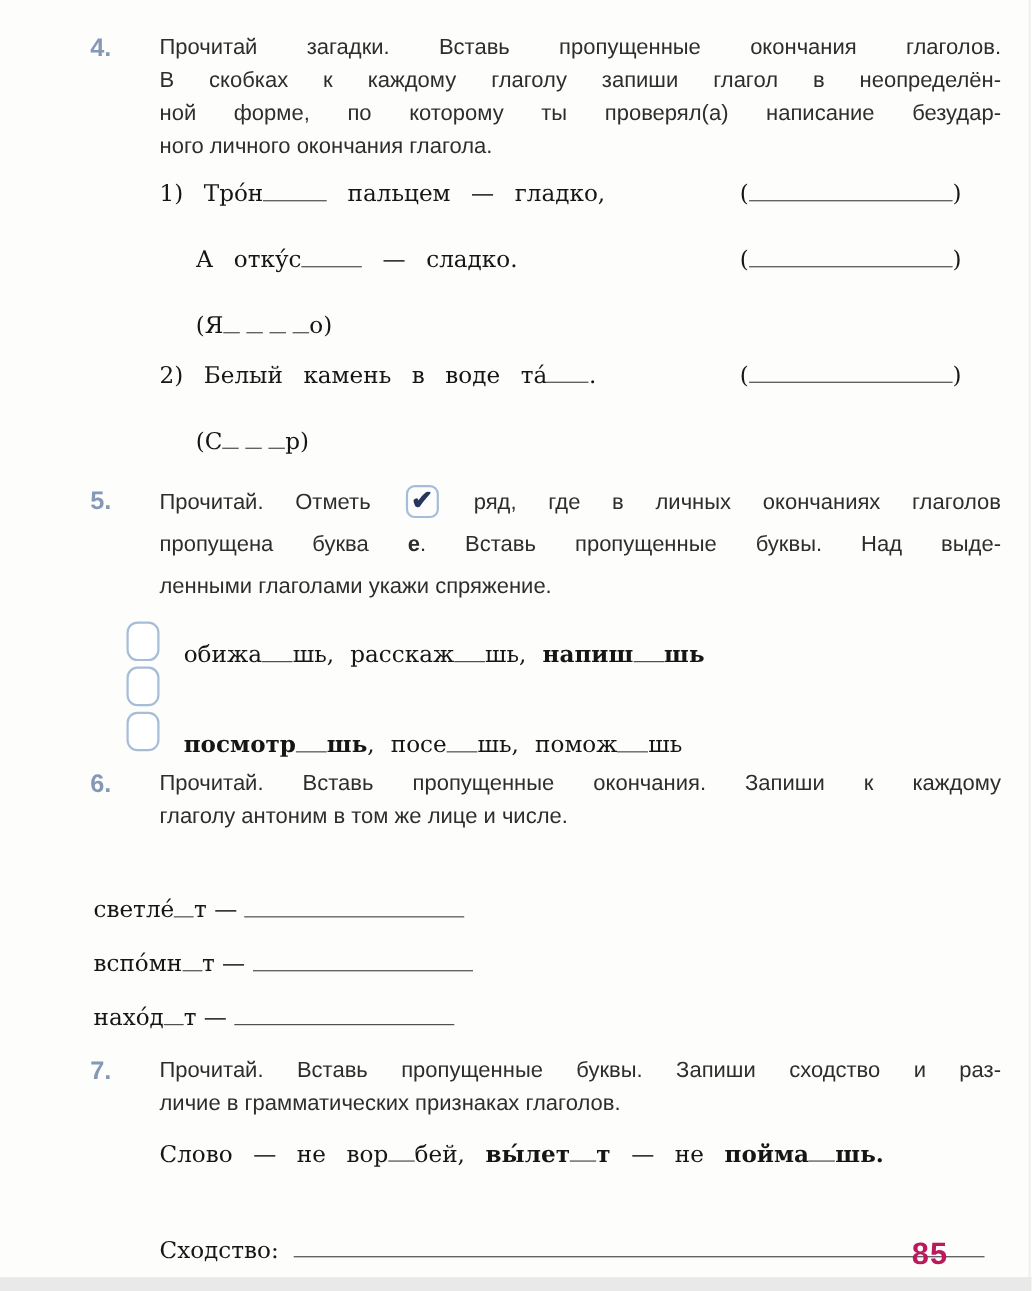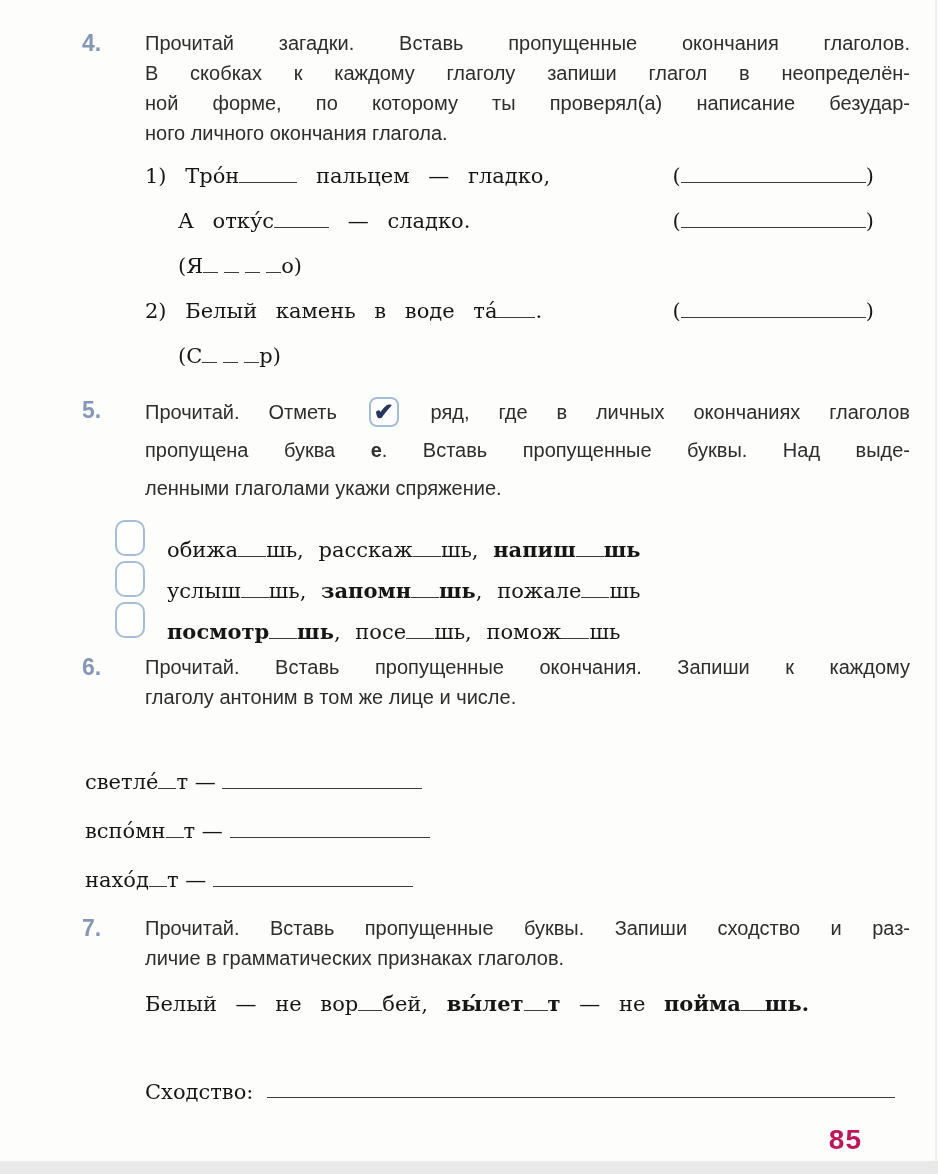--- a/index.html
+++ b/index.html
@@ -23,21 +23,21 @@
 
   .serif { font-family:"DejaVu Serif","Liberation Serif",serif; color:#161616;margin-top:24px; }
 
   
   .blank { display:inline-block; height:3px; border-bottom:1.6px solid #3d3d3d; vertical-align:baseline; }
   .blank + .blank { margin-left:6px; }
 
   
   .riddles { margin-top:16px; margin-right:36px; font-size:21px; }
   .r-line { display:flex; align-items:baseline; height:45px; word-spacing:12px;gap:30px; }
-  .r-line.indent { padding-left:33px; }
+  .r-line.indent { padding-left:33px;margin-top:15px; }
   .r-left { }
   .r-right { margin-left:auto; word-spacing:0; }
 
   
   .check-rows { margin:12px 0 0 115px; }
   .check-row { display:flex; align-items:center; height:41px; }
   .checkbox { flex:none; width:30px; height:36px; border:2.5px solid #a6bdd8; border-radius:10px; background:#ffffff; margin-right:22px; }
   .check-row .txt { font-size:21px; word-spacing:8px; }
 
   .check-icon { display:inline-block; width:30px; height:30px; border:2.5px solid #a6bdd8; border-radius:8px; background:#fdfdfd; color:#26365c; font-size:24px; line-height:25px; text-align:center; font-weight:bold; vertical-align:middle; margin:0 3px; position:relative; top:-2px; }
@@ -111,21 +111,20 @@
     </div>
   </section>
 
   <div class="check-rows">
     <div class="check-row">
       <span class="checkbox"></span>
       <span class="txt serif"><span>обижа</span><span class="blank" style="width: 28px;"></span><span>шь, расскаж</span><span class="blank" style="width: 28px;"></span><span>шь, </span><span class="bold">напиш</span><span class="blank" style="width: 28px;"></span><span class="bold">шь</span></span>
     </div>
     <div class="check-row">
       <span class="checkbox"></span>
-      <span class="txt serif"><span>услыш</span><span class="blank" style="width: 28px;"></span><span>шь, </span><span class="bold">запомн</span><span class="blank" style="width: 28px;"></span><span class="bold">шь</span><span>, пожале</span><span class="blank" style="width: 28px;"></span><span>шь</span></span>
     </div>
     <div class="check-row">
       <span class="checkbox"></span>
       <span class="txt serif"><span class="bold">посмотр</span><span class="blank" style="width: 28px;"></span><span class="bold">шь</span><span>, посе</span><span class="blank" style="width: 28px;"></span><span>шь, помож</span><span class="blank" style="width: 28px;"></span><span>шь</span></span>
     </div>
   </div>
 
   <section class="ex" id="ex6">
     <div class="ex-num">6.</div>
     <div class="ex-body">
@@ -144,21 +143,21 @@
     </div>
   </div>
 
   <section class="ex" id="ex7">
     <div class="ex-num">7.</div>
     <div class="ex-body">
       <div class="instr">
           <div class="jline"><span>Прочитай. Вставь пропущенные буквы. Запиши сходство и раз-</span></div>
           <div class="lline"><span>личие в грамматических признаках глаголов.</span></div>
         </div>
-      <div class="sentence serif"><span>Белый — не вор</span><span class="blank" style="width: 24px;"></span><span>бей, </span><span class="bold">вы́лет</span><span class="blank" style="width: 24px;"></span><span class="bold">т</span><span> — не </span><span class="bold">пойма</span><span class="blank" style="width: 24px;"></span><span class="bold">шь.</span></div>
+      <div class="sentence serif"><span>Слово — не вор</span><span class="blank" style="width: 24px;"></span><span>бей, </span><span class="bold">вы́лет</span><span class="blank" style="width: 24px;"></span><span class="bold">т</span><span> — не </span><span class="bold">пойма</span><span class="blank" style="width: 24px;"></span><span class="bold">шь.</span></div>
       <div class="answers">
         <div class="answer-line serif">
             <span>Сходство:</span>
             <span class="blank grow"></span>
           </div>
         <div class="answer-line serif">
             <span>Различие:</span>
             <span class="blank grow"></span>
           </div>
       </div>

